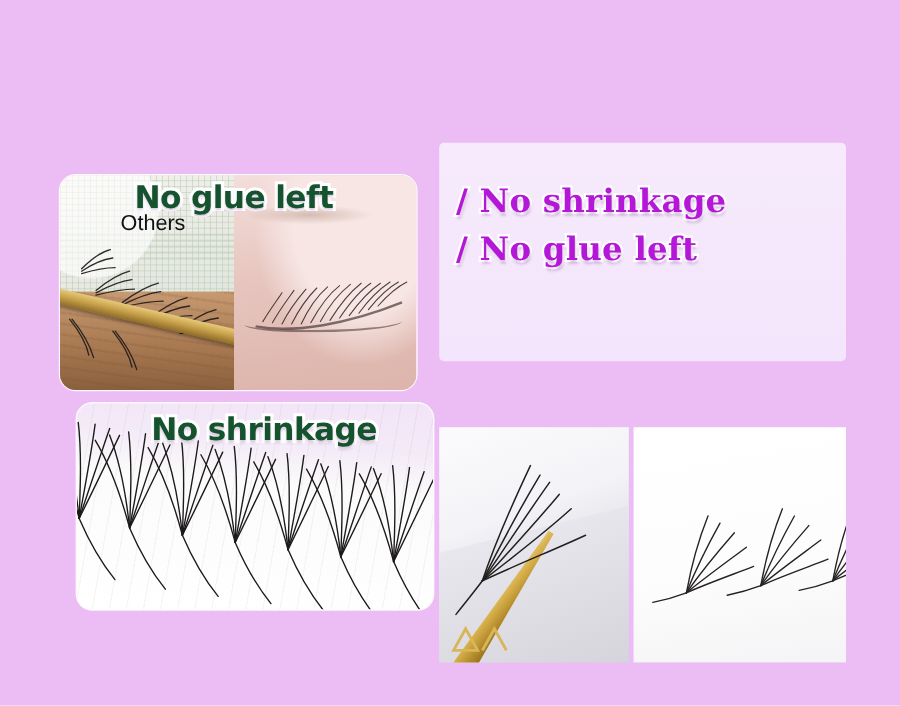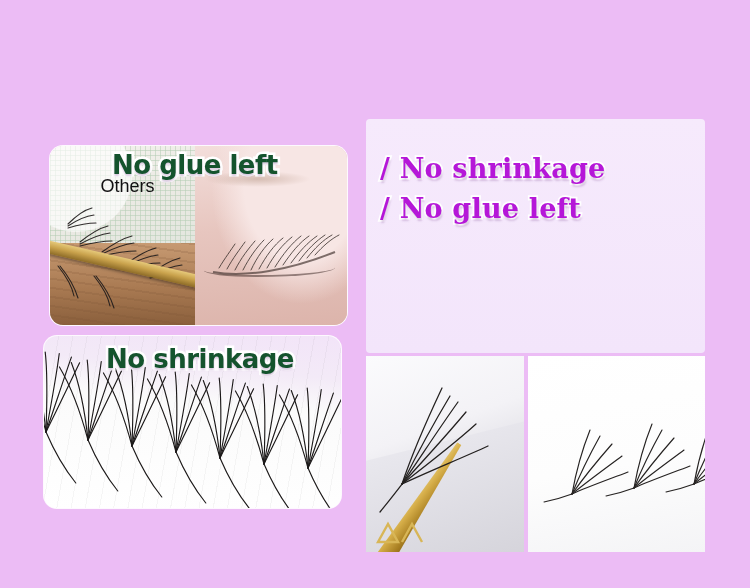--- a/index.html
+++ b/index.html
@@ -131,37 +131,37 @@
     font-size:26px;
     color:#14532d;
     letter-spacing:-0.5px;
     white-space:nowrap;
     -webkit-text-stroke:5px #ffffff;
     paint-order:stroke fill;
     text-shadow:0 2px 2px rgba(120,60,140,0.28);
   }
 
   
-  #card-strip { left:44px; top:336px; width:297px; height:172px; }
+  #card-strip { left:64px; top:336px; width:297px; height:172px; }
   #strip-bg {
     position:absolute; inset:0;
     background:
       linear-gradient(185deg,#f2e4f8 0%, #f3eaf7 22%, #fbfbfb 40%, #ffffff 100%);
   }
   #strip-bg::after{
     content:"";
     position:absolute; inset:0;
     background:repeating-linear-gradient(100deg, rgba(0,0,0,0.035) 0 1px, transparent 1px 14px);
   }
 
   
   #panel-right {
     position:absolute;
     left:366px; top:119px;
-    width:339px; height:234px;
+    width:339px; height:182px;
     background:linear-gradient(180deg,#f6eafc 0%, #f3e5fb 100%);
     border-radius:4px;
     padding-left:24px;
   }
   #bullets {
     position:absolute;
     left:14px; top:34px;
     display:flex; flex-direction:column; gap:9px;
   }
   .bullet {

